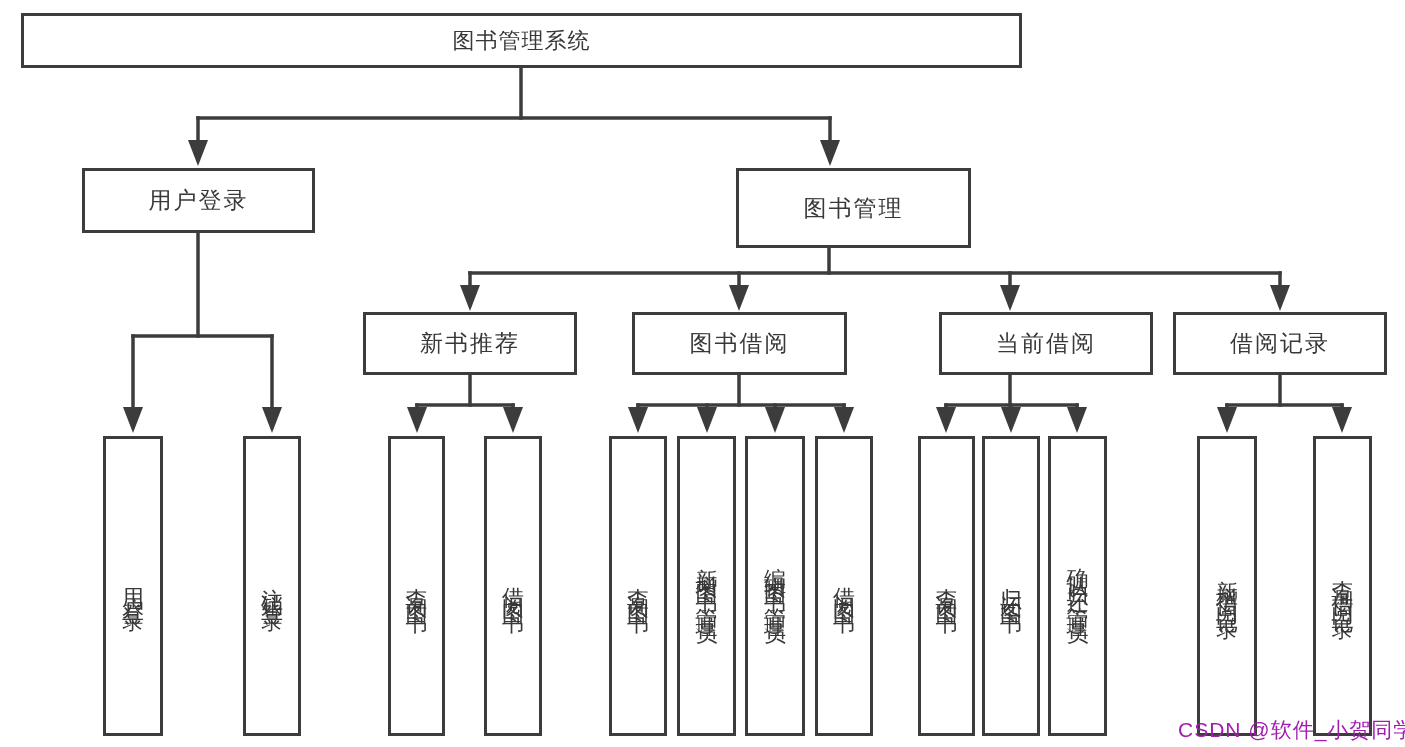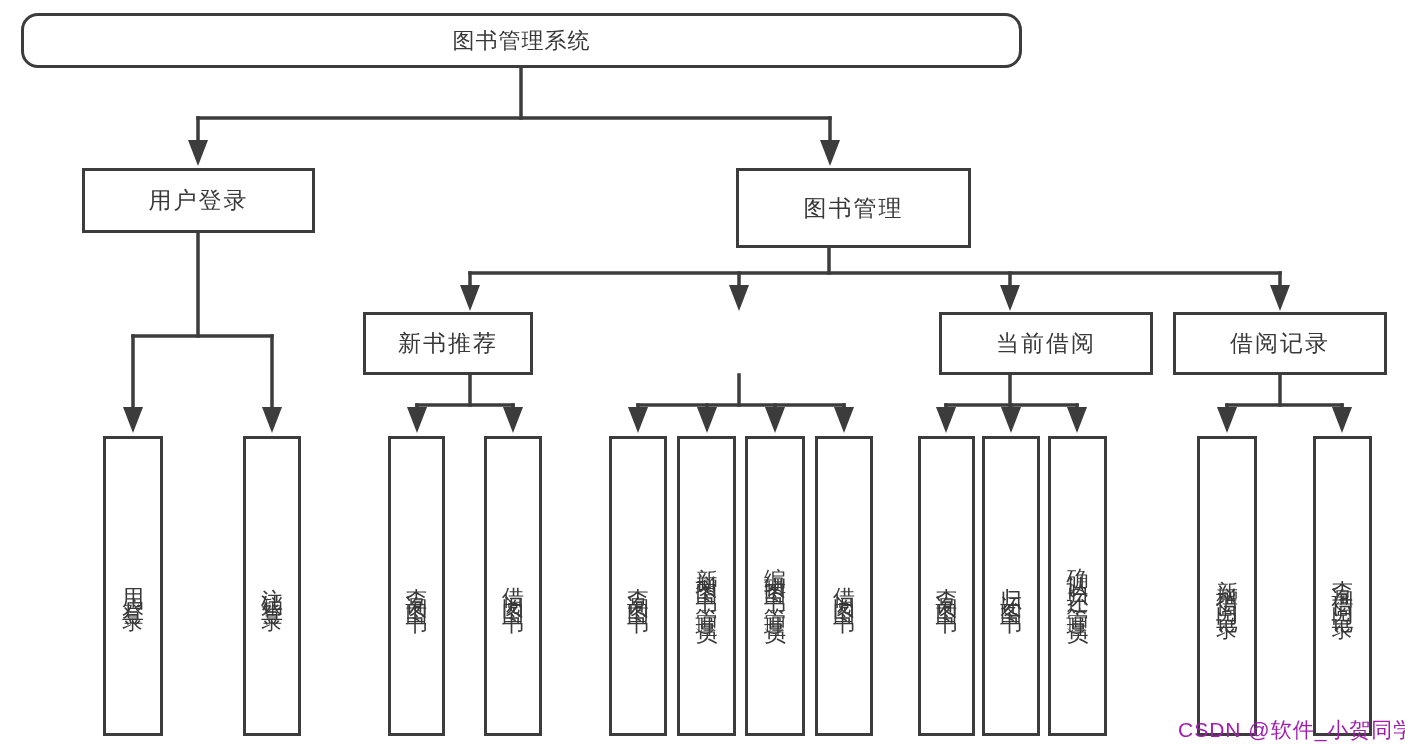--- a/index.html
+++ b/index.html
@@ -19,21 +19,21 @@
   .node{
     position:absolute;
     box-sizing:border-box;
     border:3px solid var(--line);
     background:#fff;
     display:flex;align-items:center;justify-content:center;
     color:var(--text);
     z-index:2;
   }
   .hnode{font-size:23px;letter-spacing:2px;white-space:nowrap;}
-  .root{font-size:22px;letter-spacing:1px;border-radius:17px;}
+  .root{font-size:22px;letter-spacing:1px;}
   .vnode{
     writing-mode:vertical-rl;
     text-orientation:mixed;
     font-size:22px;
     letter-spacing:8px;
     line-height:1;
     text-align:center;
   }
   .watermark{
     position:absolute;
@@ -114,21 +114,22 @@
     <polygon points="1217,407 1237,407 1227,433"></polygon>
     <path d="M1342,405 V414"></path>
     <polygon points="1332,407 1352,407 1342,433"></polygon>
   </svg>
 
   <div class="node hnode root" style="left:21px;top:13px;width:1001px;height:55px;">图书管理系统</div>
 
   <div class="node hnode" style="left:82px;top:168px;width:233px;height:65px;">用户登录</div>
   <div class="node hnode" style="left:736px;top:168px;width:235px;height:80px;">图书管理</div>
 
-  <div class="node hnode" style="left:363px;top:312px;width:170px;height:63px;">新书推荐</div>
+  <div class="node hnode" style="left:363px;top:312px;width:214px;height:63px;">新书推荐</div>
+  <div class="node hnode" style="left:632px;top:312px;width:215px;height:63px;">图书借阅</div>
   <div class="node hnode" style="left:939px;top:312px;width:214px;height:63px;">当前借阅</div>
   <div class="node hnode" style="left:1173px;top:312px;width:214px;height:63px;">借阅记录</div>
 
   <div class="node vnode" style="left:103px;top:436px;width:60px;height:300px;">用户登录</div>
   <div class="node vnode" style="left:243px;top:436px;width:58px;height:300px;">注销登录</div>
 
   <div class="node vnode" style="left:388px;top:436px;width:57px;height:300px;">查询图书</div>
   <div class="node vnode" style="left:484px;top:436px;width:58px;height:300px;">借阅图书</div>
 
   <div class="node vnode" style="left:609px;top:436px;width:58px;height:300px;">查询图书</div>

